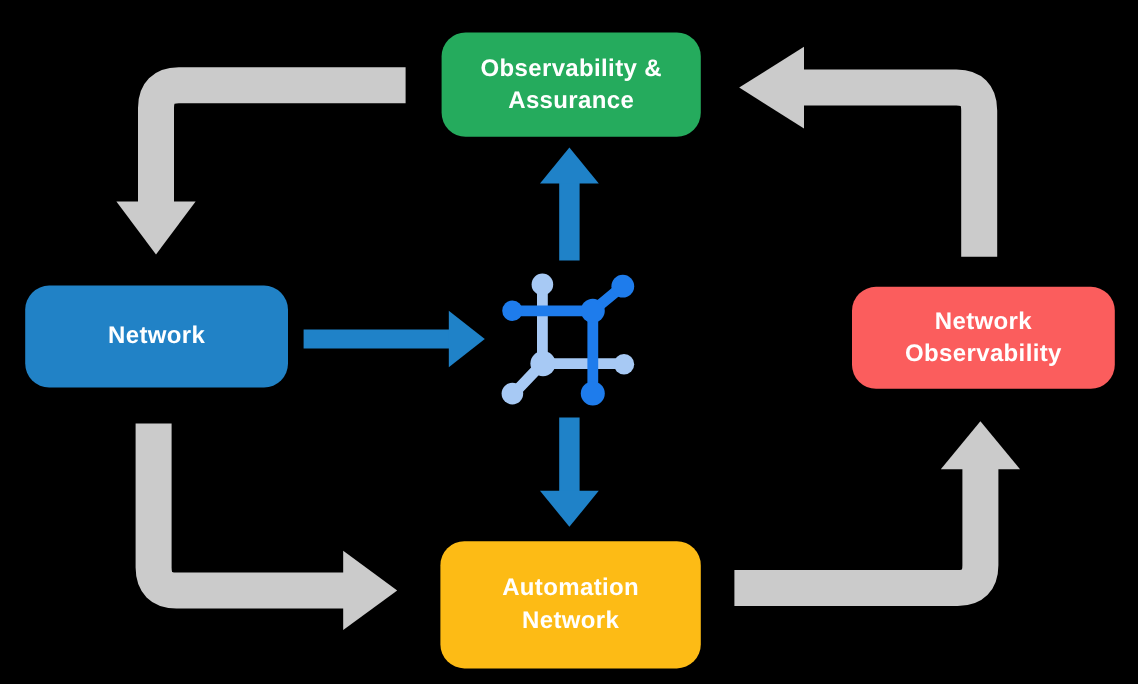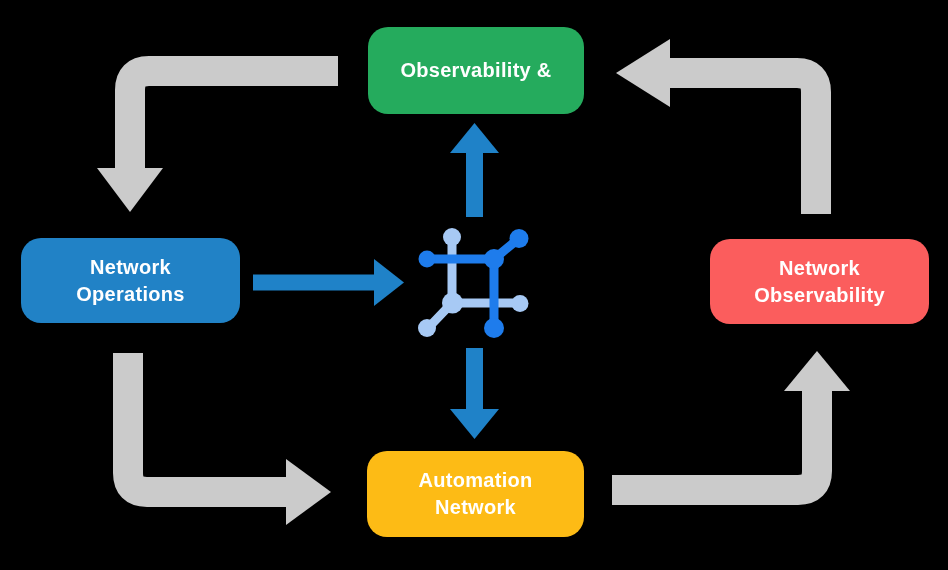--- a/index.html
+++ b/index.html
@@ -27,21 +27,21 @@
     font-size: 20px;
     font-weight: 600;
     letter-spacing: 0.3px;
     line-height: 27px;
     text-align: center;
   }
   .node span { display: block; }
   .node-observability   { left: 368px; top: 27px;  width: 216px; height: 87px; }
   .node-operations      { left: 21px;  top: 238px; width: 219px; height: 85px; }
   .node-infrastructure  { left: 710px; top: 239px; width: 219px; height: 85px; }
-  .node-automation      { left: 367px; top: 451px; width: 217px; height: 86px; }
+  .node-automation      { left: 367px; top: 451px; width: 217px; height: 106px; }
 </style>
 </head>
 <body>
 
 <div class="stage">
 
   <svg class="layer" viewBox="0 0 948 570">
 
     <g>
       <path d="M 338 71 H 149 Q 130 71 130 90 V 169" fill="none" stroke-width="30" stroke="#CBCBCB"></path>
@@ -97,25 +97,25 @@
         <circle cx="427" cy="259" r="8.5" fill="#1E7CEC"></circle>
         <circle cx="519" cy="238.5" r="9.5" fill="#1E7CEC"></circle>
         <circle cx="494" cy="328" r="10" fill="#1E7CEC"></circle>
         <circle cx="494" cy="259" r="10" fill="#1E7CEC"></circle>
       </g>
     </g>
   </svg>
 
   <div class="node node-observability" style="background: rgb(37, 171, 93);">
     <span>Observability &amp;</span>
+    <span>Assurance</span>
   </div>
 
   <div class="node node-operations" style="background: rgb(33, 130, 198);">
     <span>Network</span>
-    <span>Operations</span>
   </div>
 
   <div class="node node-infrastructure" style="background: rgb(251, 93, 93);">
     <span>Network</span>
     <span>Observability</span>
   </div>
 
   <div class="node node-automation" style="background: rgb(253, 187, 21);">
     <span>Automation</span>
     <span>Network</span>

